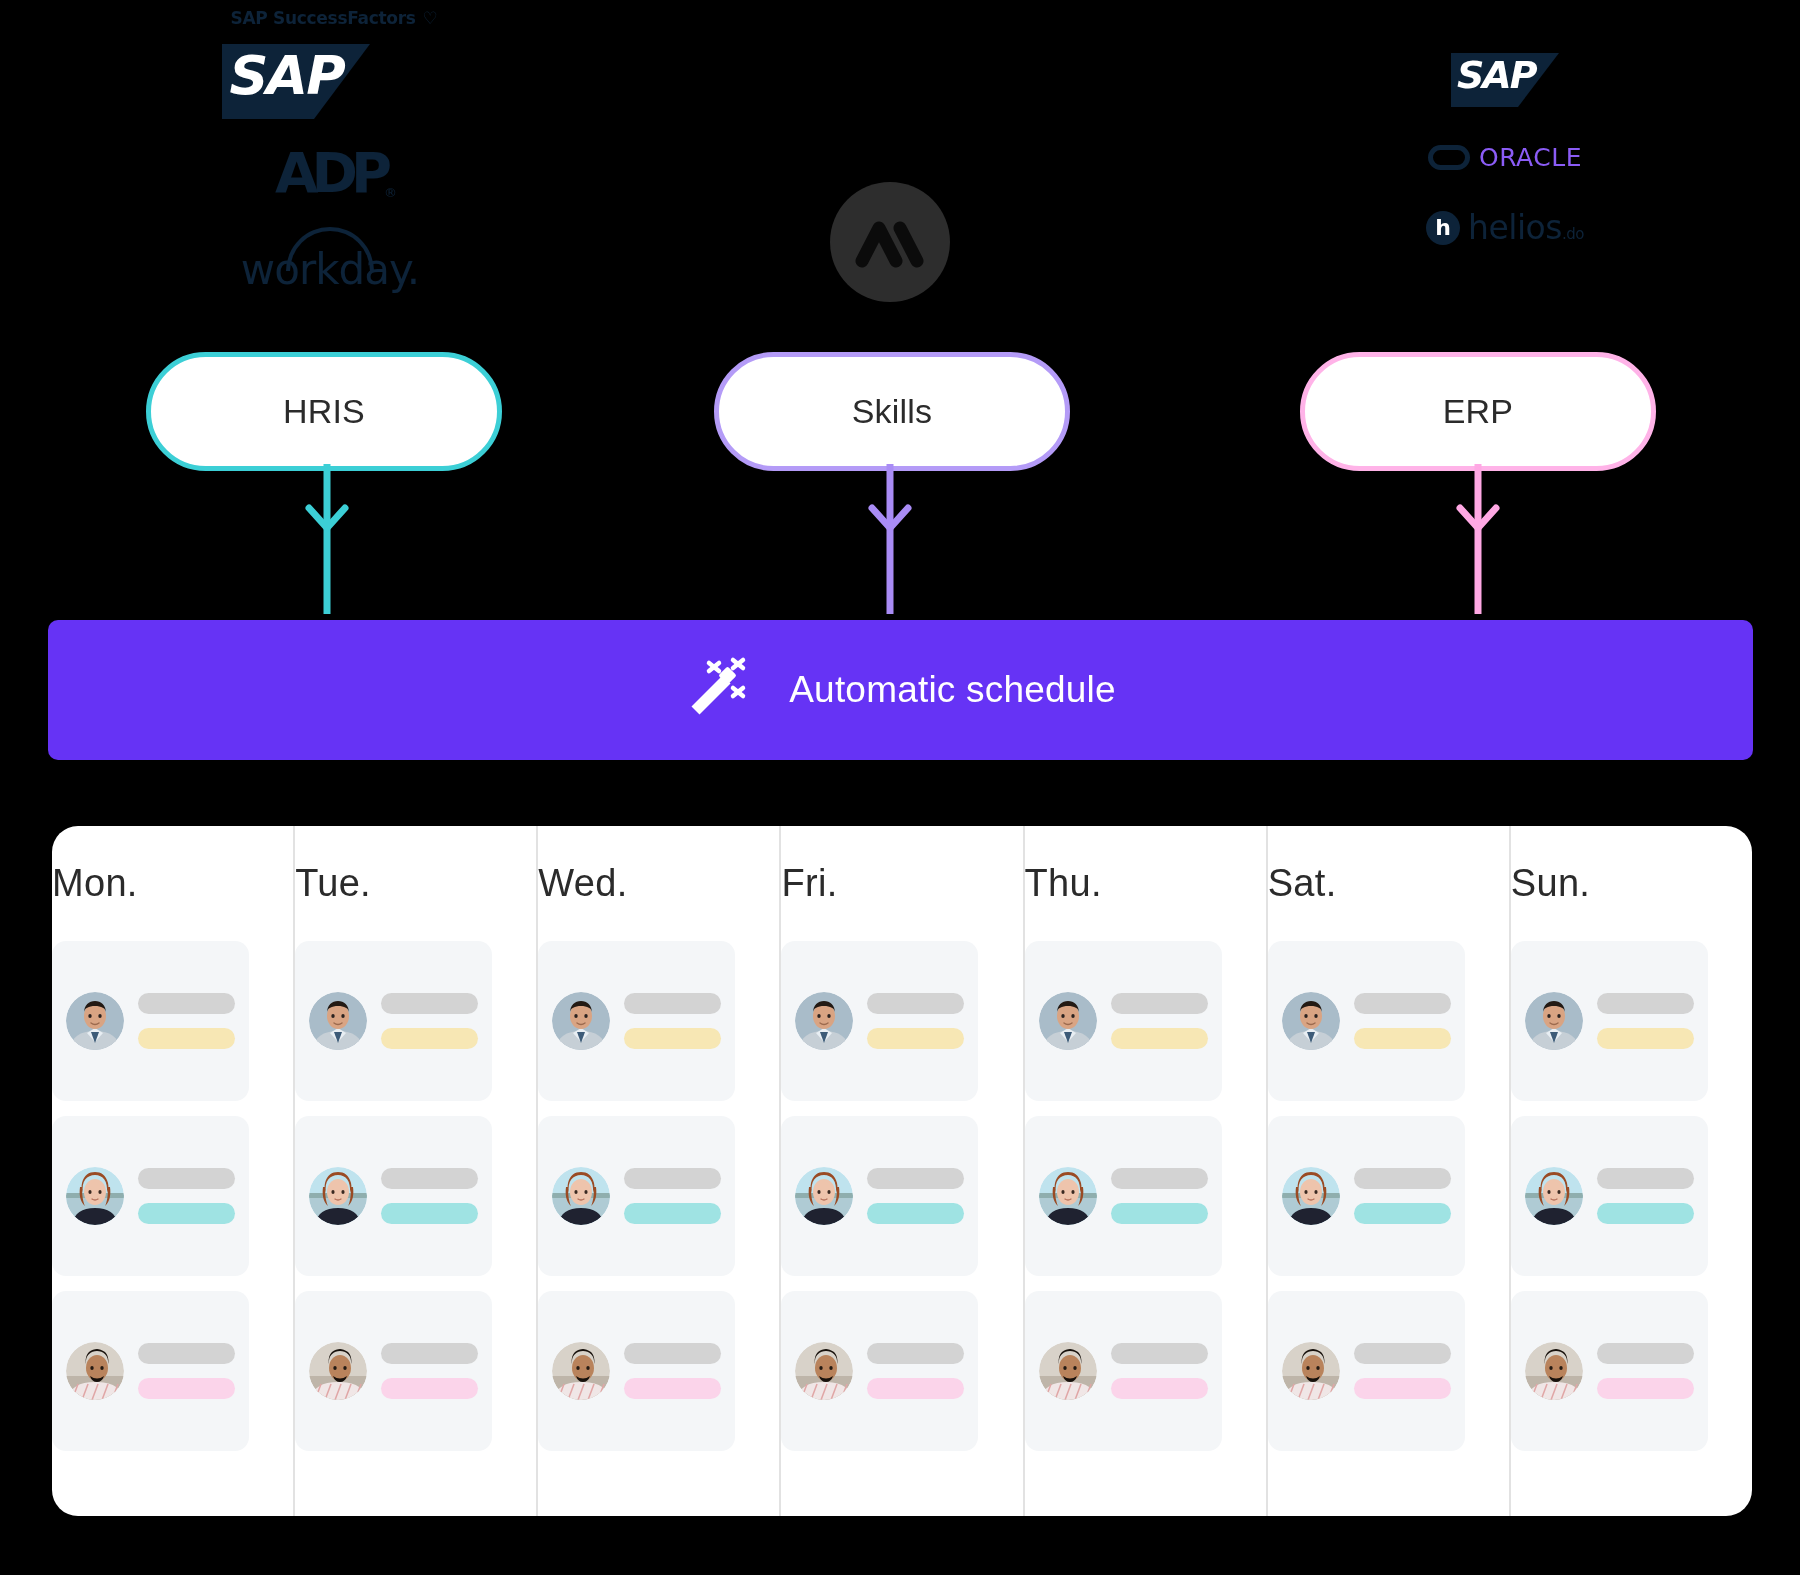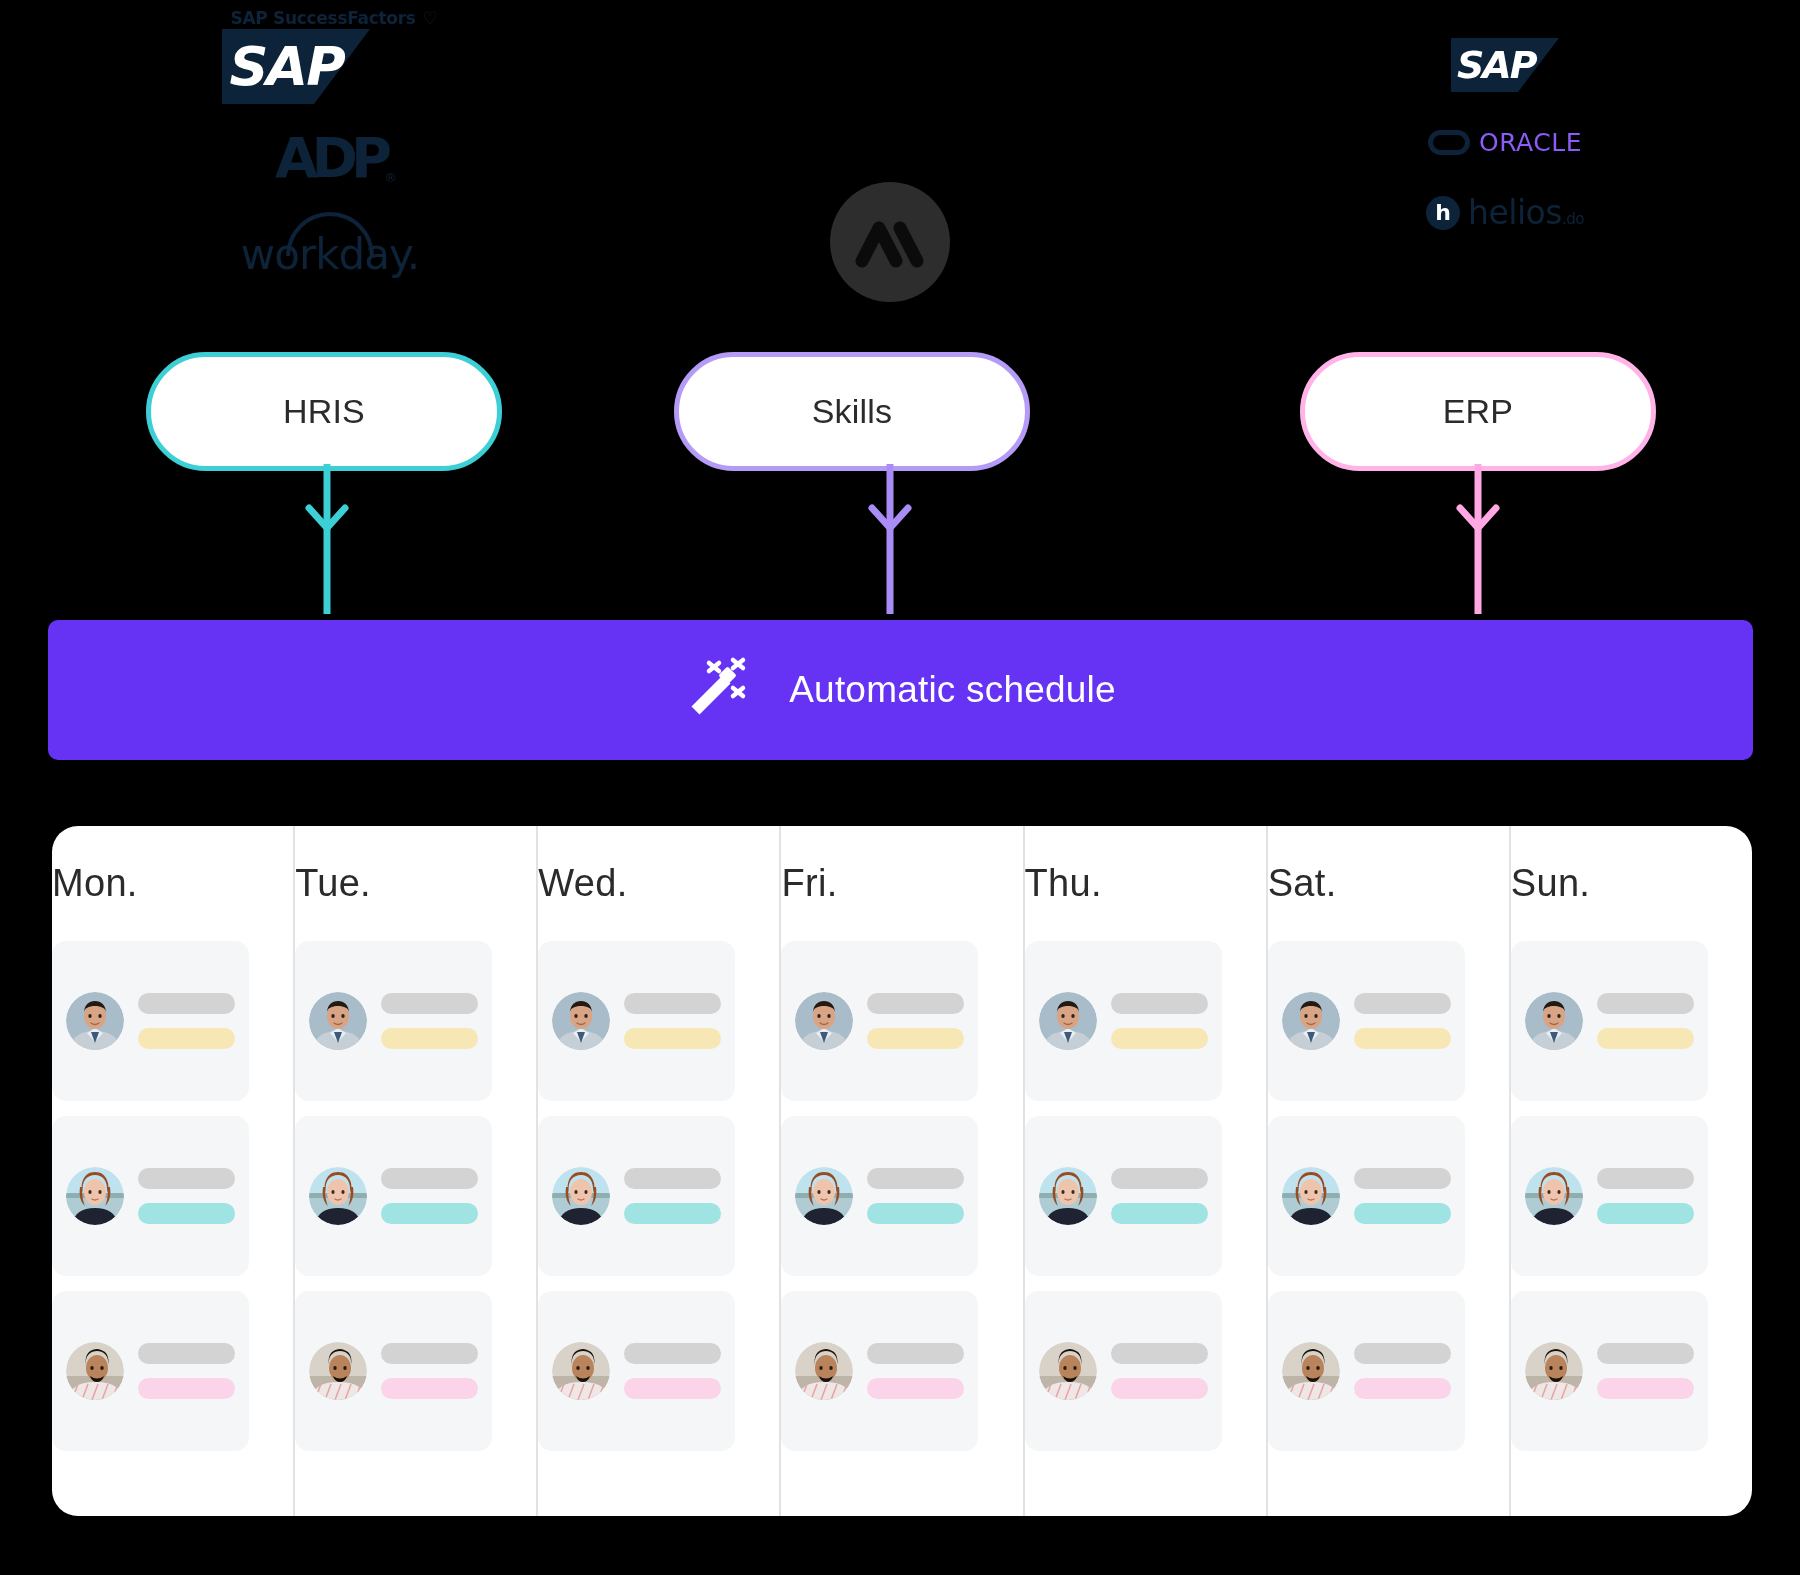--- a/index.html
+++ b/index.html
@@ -45,22 +45,23 @@
     margin-bottom: 1px;
     margin-left: 8px;
   }
   .heart-glyph { display: inline-block; line-height: 1; }
 
   
   .sap-mark {
     position: relative;
     background: #0D2339;
     display: flex;
-    align-items: center;
+    align-items: flex-start;
     justify-content: flex-start;
+    margin-top: 15px;
   }
   .sap-mark.big  { width: 148px; height: 75px; }
   .sap-mark.small{ width: 108px; height: 54px; }
   .sap-mark::after {
     content: "";
     position: absolute;
     right: 0; top: 0;
     border-style: solid;
     border-color: transparent;
   }
@@ -183,21 +184,21 @@
     justify-content: center;
   }
   .pill-label {
     font-family: "Liberation Sans", sans-serif;
     font-size: 34px;
     font-weight: 400;
     color: #2B2B2B;
     letter-spacing: 0.2px;
   }
   #pill-hris   { left: 146px;  top: 352px; width: 356px; }
-  #pill-skills { left: 674px;  top: 352px; width: 356px; }
+  #pill-skills { left: 714px;  top: 352px; width: 356px; }
   #pill-erp    { left: 1300px; top: 352px; width: 356px; }
 
   
   .connector {
     position: absolute;
     width: 60px;
     height: 150px;
     top: 464px;
   }
   #connector-hris   { left: 297px; }

